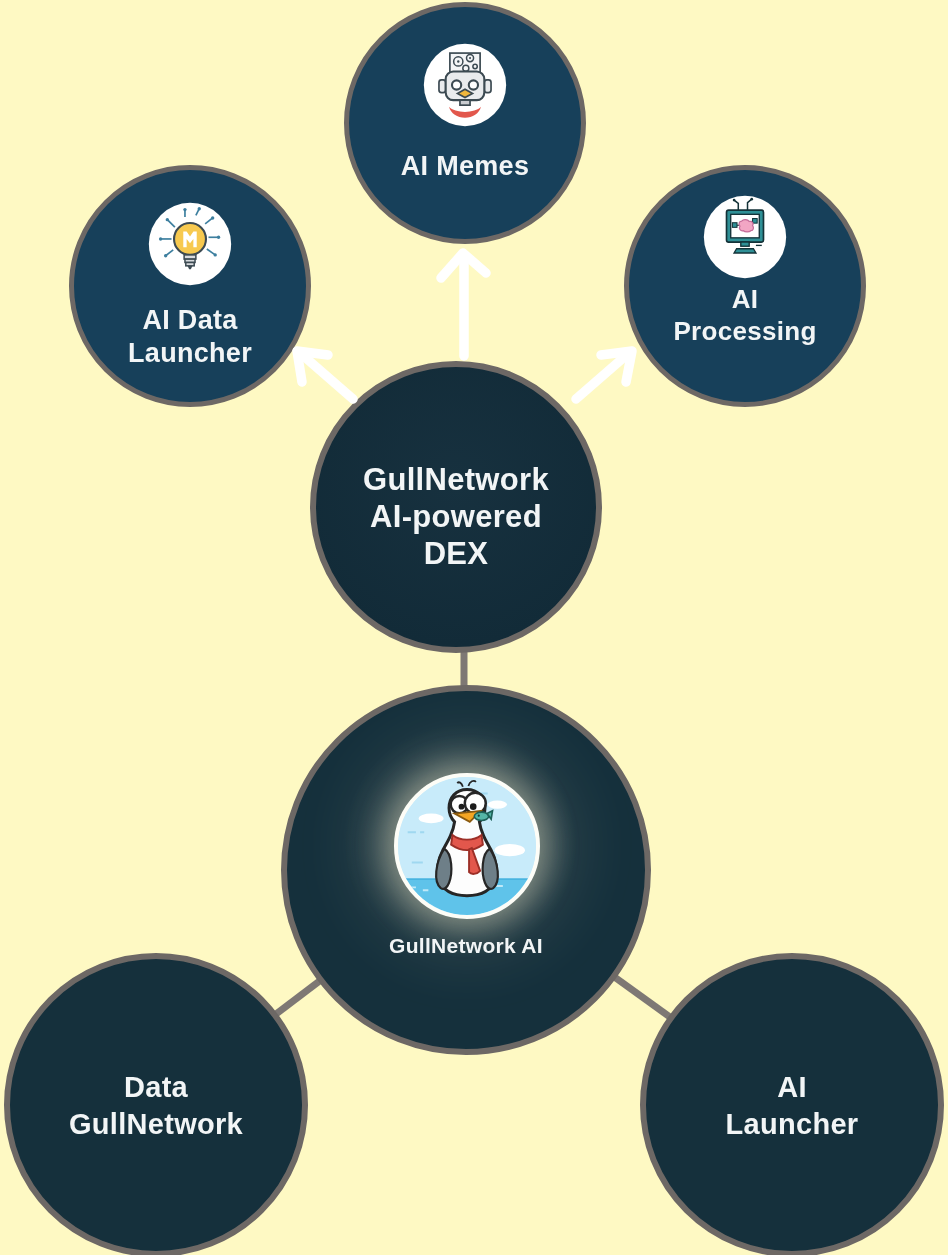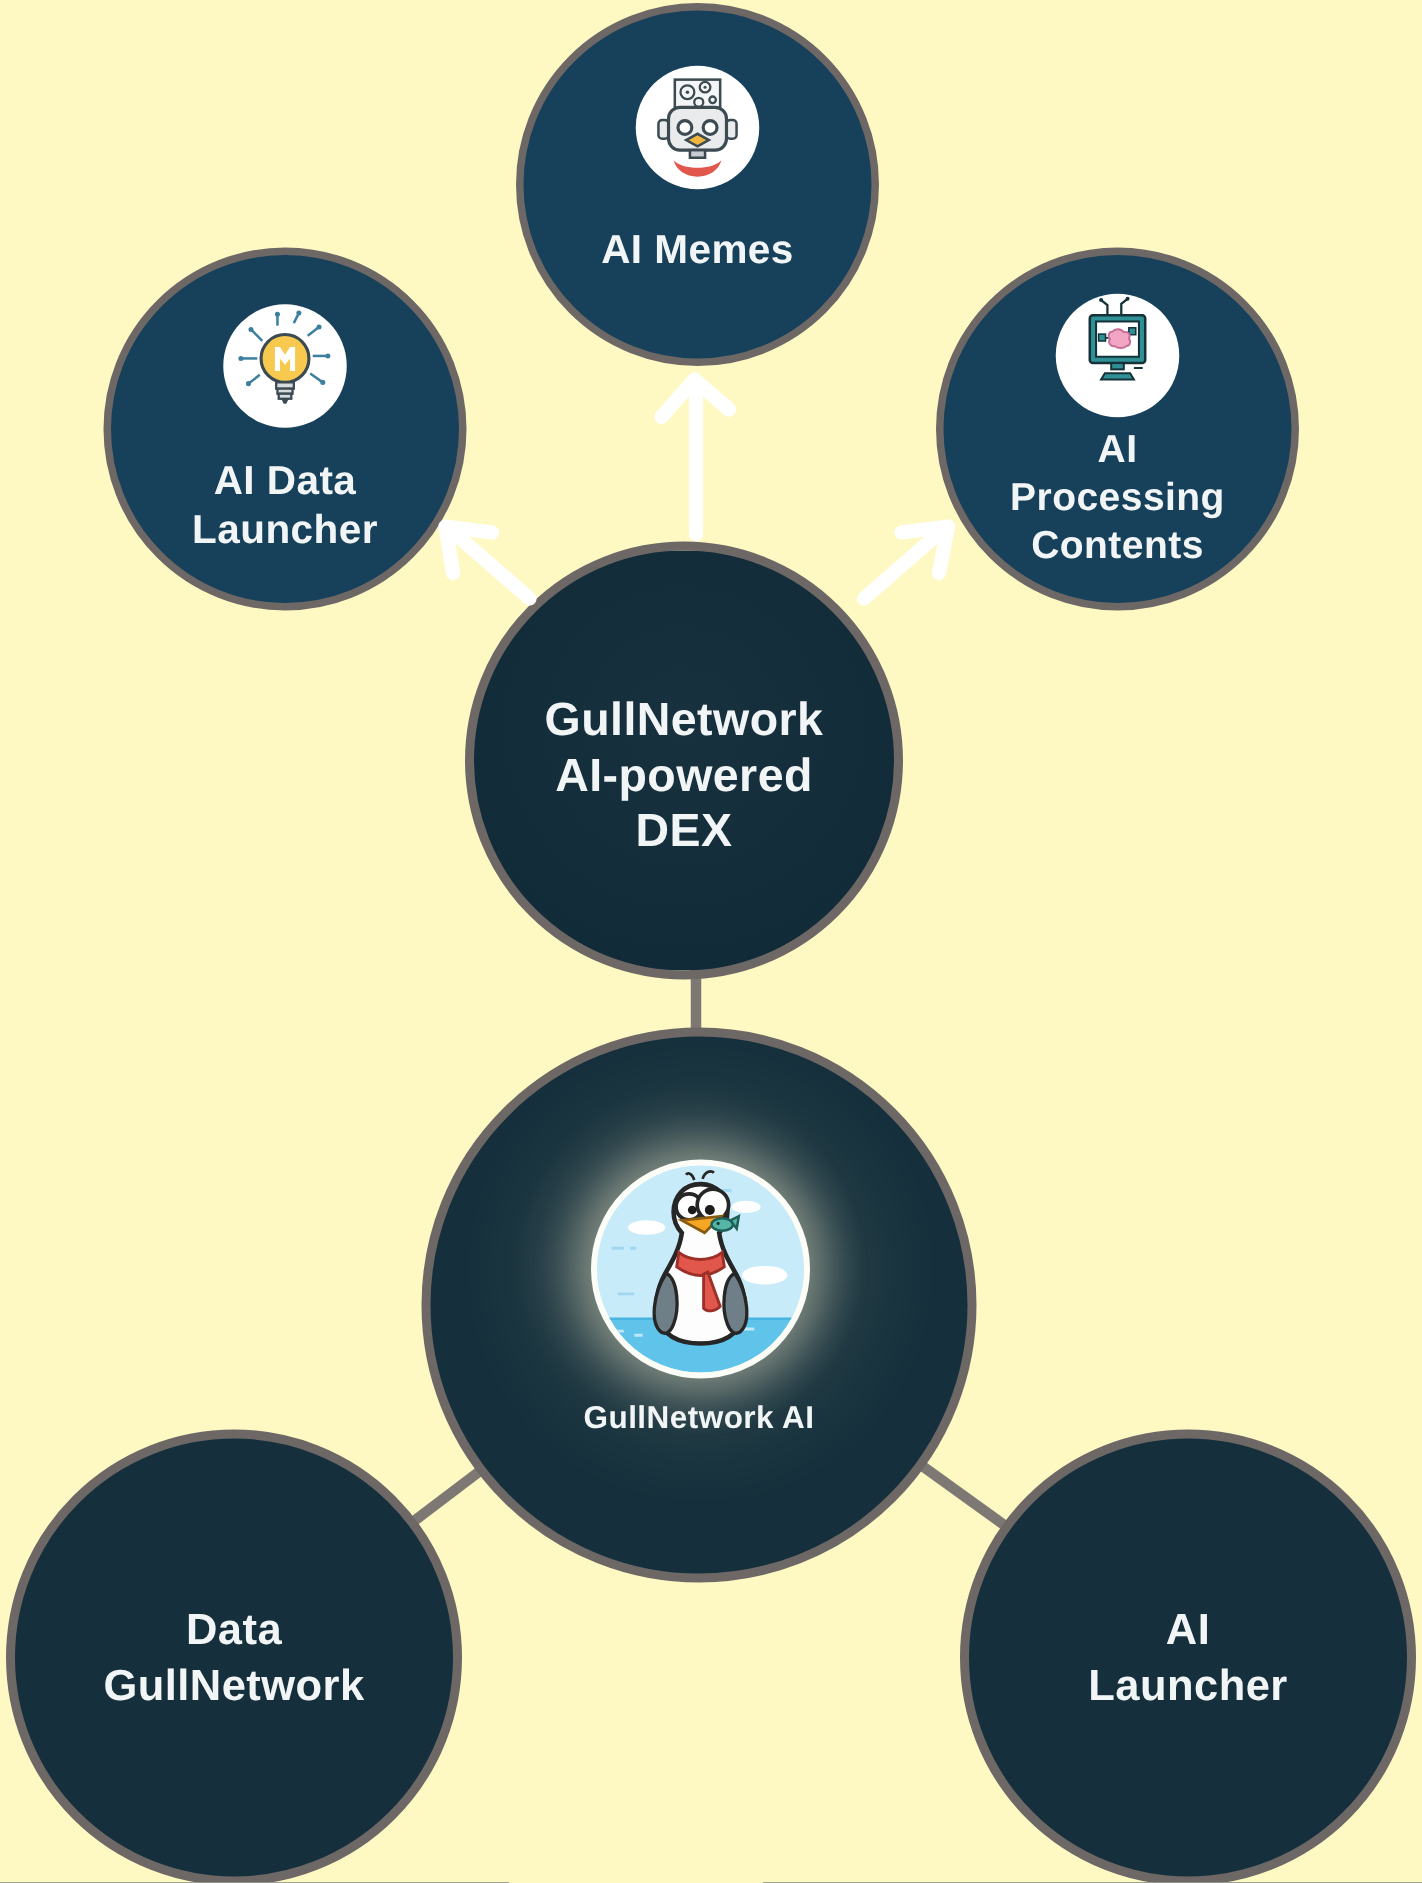--- a/index.html
+++ b/index.html
@@ -195,21 +195,20 @@
         <path d="M59 31 L55 34" stroke="#143238" stroke-width="1.3" fill="none"></path>
         <path d="M46 31 C43 31 42 35 44 37 C42 40 45 43.5 48 42.5 C50 44.5 55 44.5 57 42.5 C60 42.5 61 38.5 59 36.5 C61 33.5 58 30.5 55 31.5 C53 28.5 48 28.5 46 31 Z" fill="#F2A6C4" stroke="#C66D9A" stroke-width="1.5"></path>
         <rect x="45" y="56" width="10" height="5" fill="#2F9096" stroke="#143238" stroke-width="1.6"></rect>
         <path d="M40 64 L60 64 L63 69 L37 69 Z" fill="#2F9096" stroke="#143238" stroke-width="1.6"></path>
         <path d="M63 60 L70 60" stroke="#143238" stroke-width="1.6" fill="none"></path>
       </svg>
     </div>
     <div class="node-label">
       <span>AI</span>
       <span>Processing</span>
-      <span>Contents</span>
     </div>
   </div>
 
   <div class="node core" id="node-dex">
     <div class="node-label">
       <span>GullNetwork</span>
       <span>AI-powered</span>
       <span>DEX</span>
     </div>
   </div>

